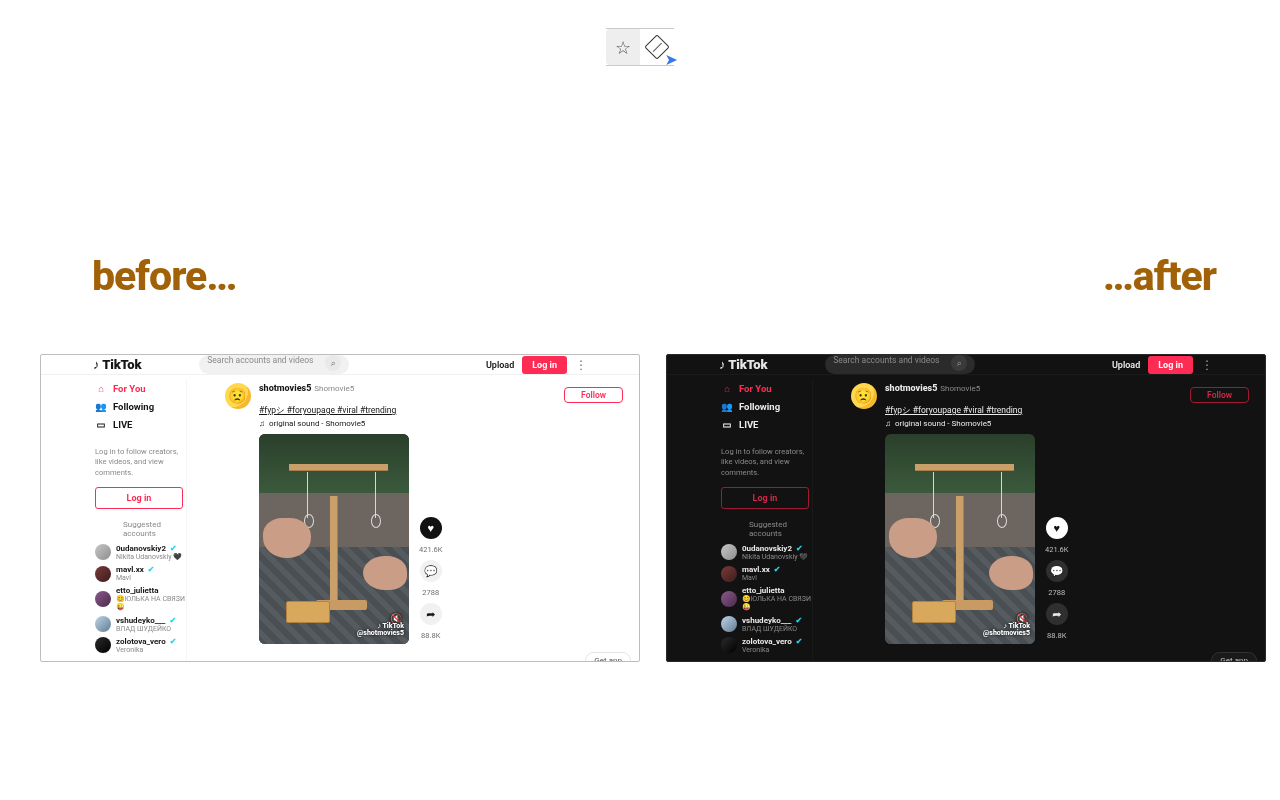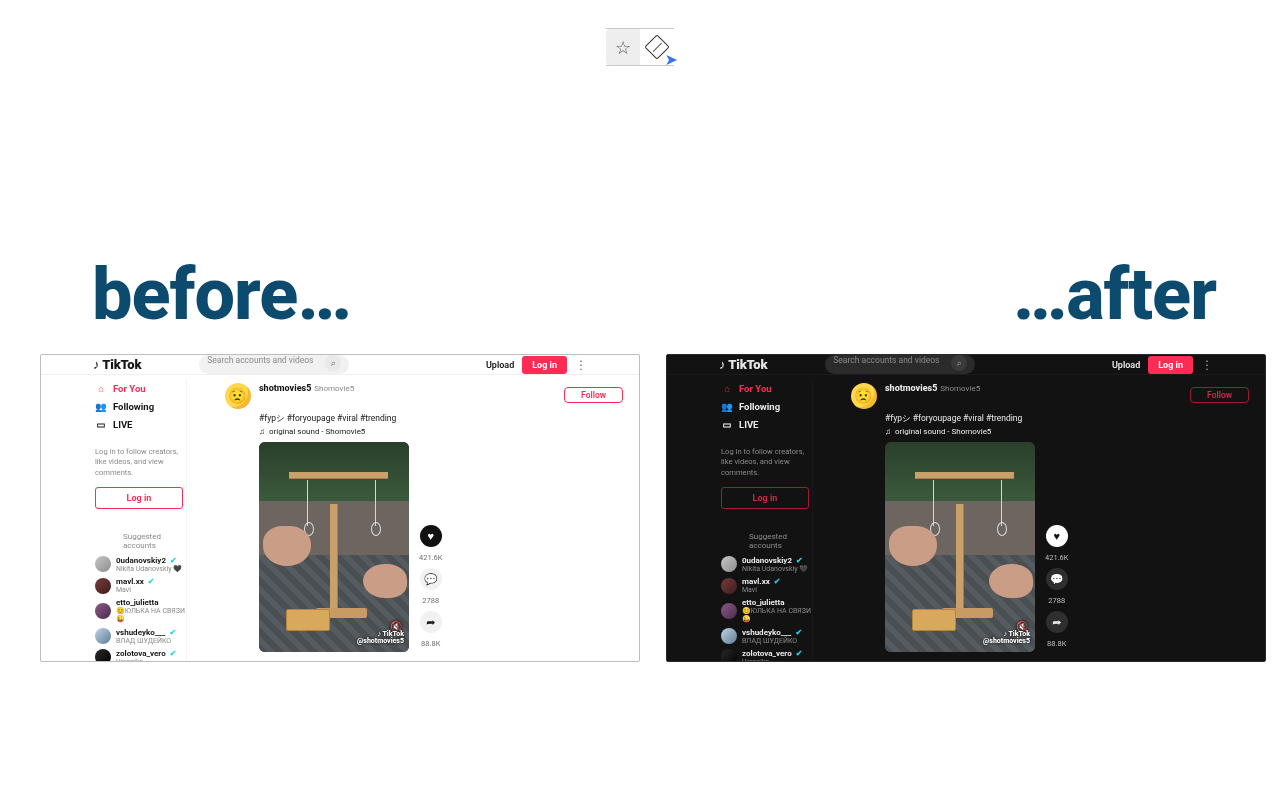--- a/index.html
+++ b/index.html
@@ -46,23 +46,23 @@
   }
   .pencil-outline::after {
     content:"";
     position:absolute; inset:2px;
     background:linear-gradient(#555,#555) center/1px 100% no-repeat;
   }
 
   .big-label {
     position: absolute;
     font-weight: 800;
-    font-size: 72px;
+    font-size: 41px;
     letter-spacing: -1px;
-    color: #0c4a6e;
+    color: #a16207;
   }
   .big-label.before { left: 92px; top: 252px; }
   .big-label.after  { right: 64px; top: 252px; }
 
   .card {
     position: absolute;
     width: 600px; height: 308px;
     border: 1px solid #bdbdbd;
     border-radius: 2px;
     overflow: hidden;
@@ -140,21 +140,21 @@
   .side-sep{ height:1px; margin:4px 0 4px 0;}
   .side-hint{ color:#8a8a8a; font-size:7.6px; line-height:1.35; padding-right:6px;}
   .big-login{
     margin:6px 4px 6px 0;
     border:1px solid #fe2c55; color:#fe2c55;
     border-radius:3px; text-align:center;
     font-weight:700; font-size:9px;
     padding:5px 0;
   }
   .card.dark .big-login{ border-color:#a01a33; color:#cf2a48;}
-  .sugg-h{ color:#8a8a8a; font-size:8px; margin:14px 0 3px;padding-left:28px;}
+  .sugg-h{ color:#8a8a8a; font-size:8px; margin:2px 0 3px;padding-left:28px;}
   .acct{
     display:flex; align-items:center; gap:5px;
     font-size:8px; line-height:1.15;
   }
   .acct + .acct{ margin-top:1px;}
   .acct .av{
     width:16px;height:16px;border-radius:50%;
     flex:0 0 16px;
   }
   .acct .nm{ font-weight:700; display:flex; gap:4px; align-items:center;}
@@ -177,21 +177,21 @@
   .post-head{ display:flex; gap:8px; align-items:flex-start;}
   .post-avatar{
     width:26px;height:26px;border-radius:50%;
     background:radial-gradient(circle at 30% 35%, #ffd84d 0 60%, #f7b82e 61% 100%);
     display:flex;align-items:center;justify-content:center;
     font-size:15px;
   }
   .post-user{ font-size:9px;}
   .post-user .uname{ font-weight:800;}
   .post-user .udisp{ color:#8a8a8a; font-size:8px; margin-left:3px;}
-  .post-desc{ font-size:8.5px; margin-top:20px;}
+  .post-desc{ font-size:8.5px; margin-top:12px;text-decoration:underline;}
   .post-sound{ font-size:8px; margin-top:2px; display:flex; gap:4px; align-items:center;}
   .follow-pill{
     position:absolute; right:16px; top:12px;
     border:1px solid #fe2c55; color:#fe2c55;
     border-radius:4px; font-size:8.5px; font-weight:600;
     padding:2px 16px;
   }
   .card.dark .follow-pill{ border-color:#a01a33; color:#cf2a48;}
 
   .video-row{ display:flex; align-items:flex-end; gap:10px; margin-left:34px; margin-top:6px;}

